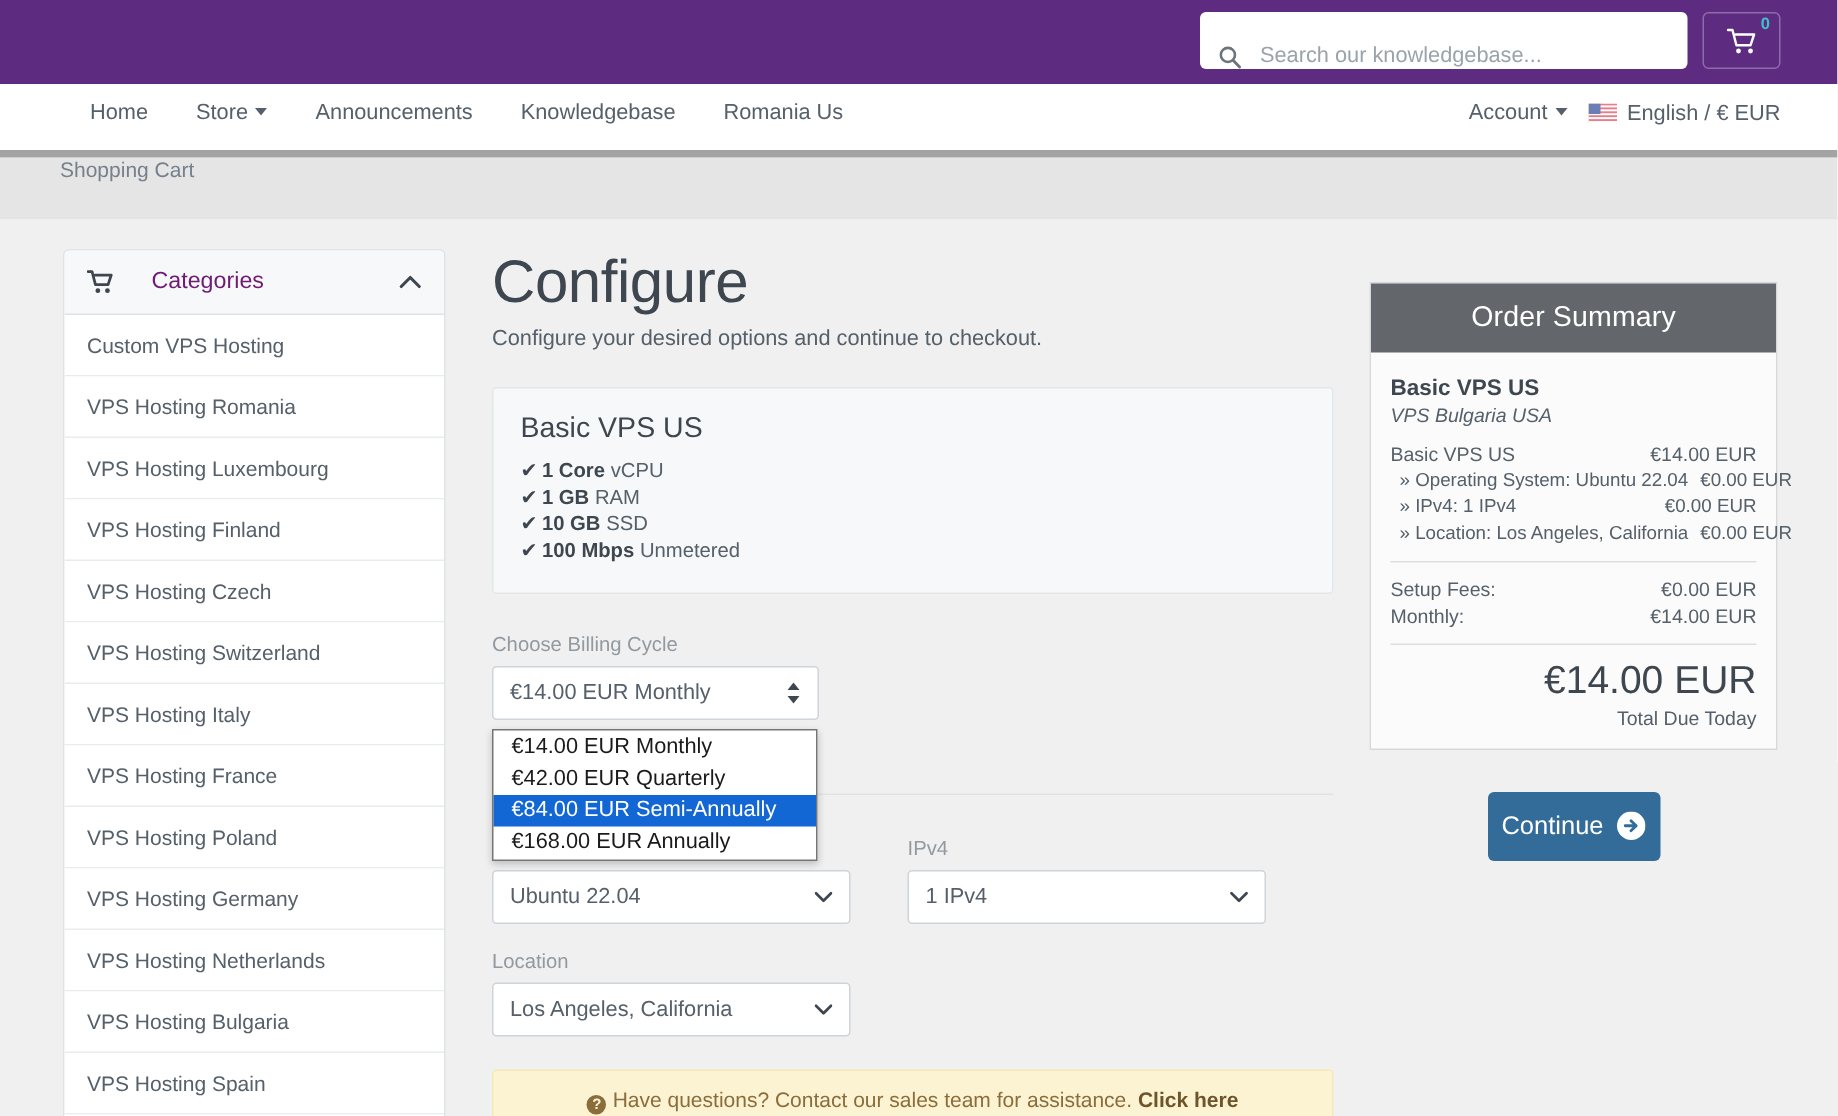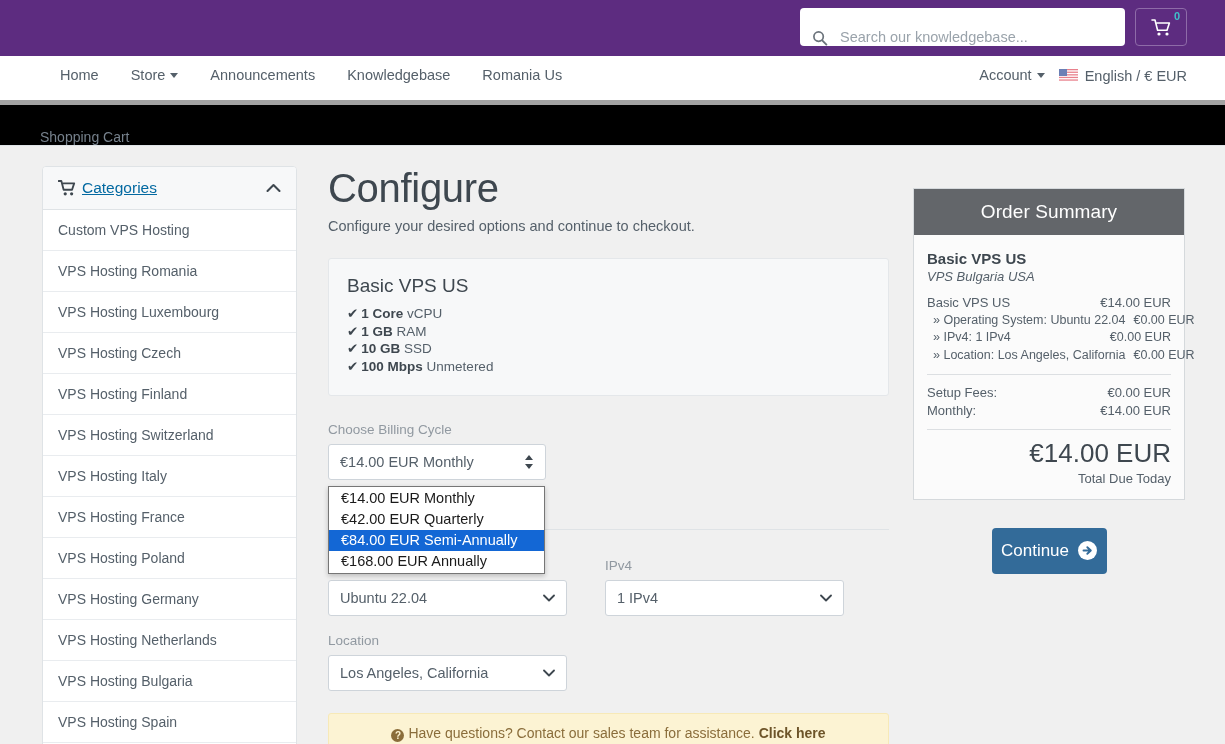--- a/index.html
+++ b/index.html
@@ -75,22 +75,22 @@
   .nav-right {
     position:absolute; right:38px; display:flex;
     align-items:center; gap:0; font-size:14.5px; color:#55606a;
   }
   .nav-right .nav-item { padding:0 14px; }
   .lang-item { display:flex; align-items:center; gap:7px; cursor:pointer; padding-right:0; }
   .flag { width:19px; height:13px; display:block; }
 
   
   .breadcrumb-bar {
-    height:41px; background:#000000;
-    display:flex; align-items:flex-end;
+    height:41px; background:#e5e5e5;
+    display:flex; align-items:flex-start;
     padding:0 40px;
     border-bottom:1px solid #dfe4e8;
   }
   .breadcrumb-text { font-size:14px; color:#76818c; }
 
   
   .page { background:#f0f0f0; height:662px; position:relative; }
   .container { display:flex; padding:20px 40px 0 42px; gap:0; }
 
   
@@ -98,21 +98,21 @@
   .panel {
     border:1px solid #dfe3e6; border-radius:4px;
     background:#ffffff; overflow:hidden;
   }
   .panel-head {
     background:#f7f8f9; border-bottom:1px solid #dfe3e6;
     padding:12px 15px; display:flex; align-items:center;
     cursor:pointer;
   }
   .panel-head-title {
-    font-size:15.5px; color:#0369a1; flex:1; margin-left:6px;text-decoration:underline;
+    font-size:15.5px; color:#701a75; flex:1; margin-left:25px;
   }
   .chev-up { display:block; }
   .cat-item {
     padding:12px 15px; font-size:14px; color:#55606a;
     border-bottom:1px solid #e9ecef; cursor:pointer;
     background:#ffffff;
   }
   .cat-item:last-child { border-bottom:none; }
 
   
@@ -292,22 +292,22 @@
               <circle cx="16" cy="16.4" r="1.9"></circle>
           </svg>
           <span class="panel-head-title">Categories</span>
           <svg class="chev-up" width="15" height="10" viewBox="0 0 15 10">
               <polyline points="1.5,8 7.5,2 13.5,8" fill="none" stroke="#3e474f" stroke-width="2.1" stroke-linecap="round" stroke-linejoin="round"></polyline>
             </svg>
         </div>
         <div class="cat-item">Custom VPS Hosting</div>
         <div class="cat-item">VPS Hosting Romania</div>
         <div class="cat-item">VPS Hosting Luxembourg</div>
+        <div class="cat-item">VPS Hosting Finland</div>
         <div class="cat-item">VPS Hosting Czech</div>
-        <div class="cat-item">VPS Hosting Finland</div>
         <div class="cat-item">VPS Hosting Switzerland</div>
         <div class="cat-item">VPS Hosting Italy</div>
         <div class="cat-item">VPS Hosting France</div>
         <div class="cat-item">VPS Hosting Poland</div>
         <div class="cat-item">VPS Hosting Germany</div>
         <div class="cat-item">VPS Hosting Netherlands</div>
         <div class="cat-item">VPS Hosting Bulgaria</div>
         <div class="cat-item">VPS Hosting Spain</div>
         <div class="cat-item">VPS Hosting Latvia</div>
       </div>

